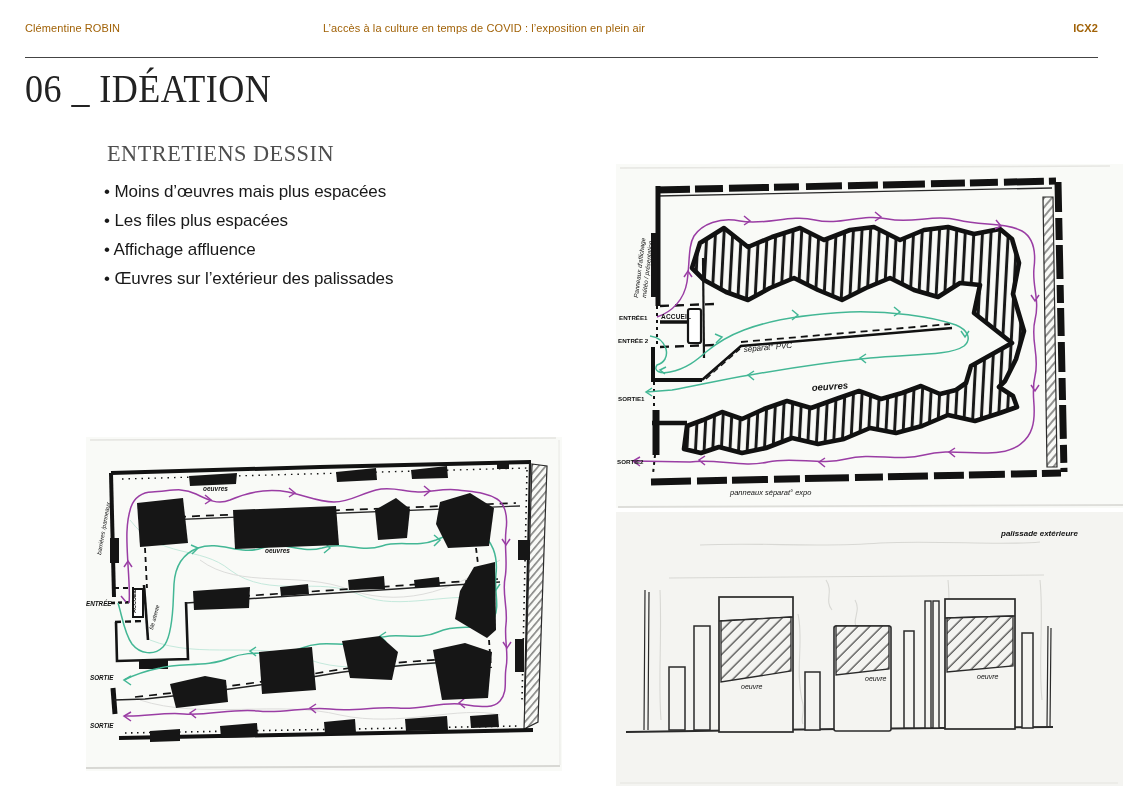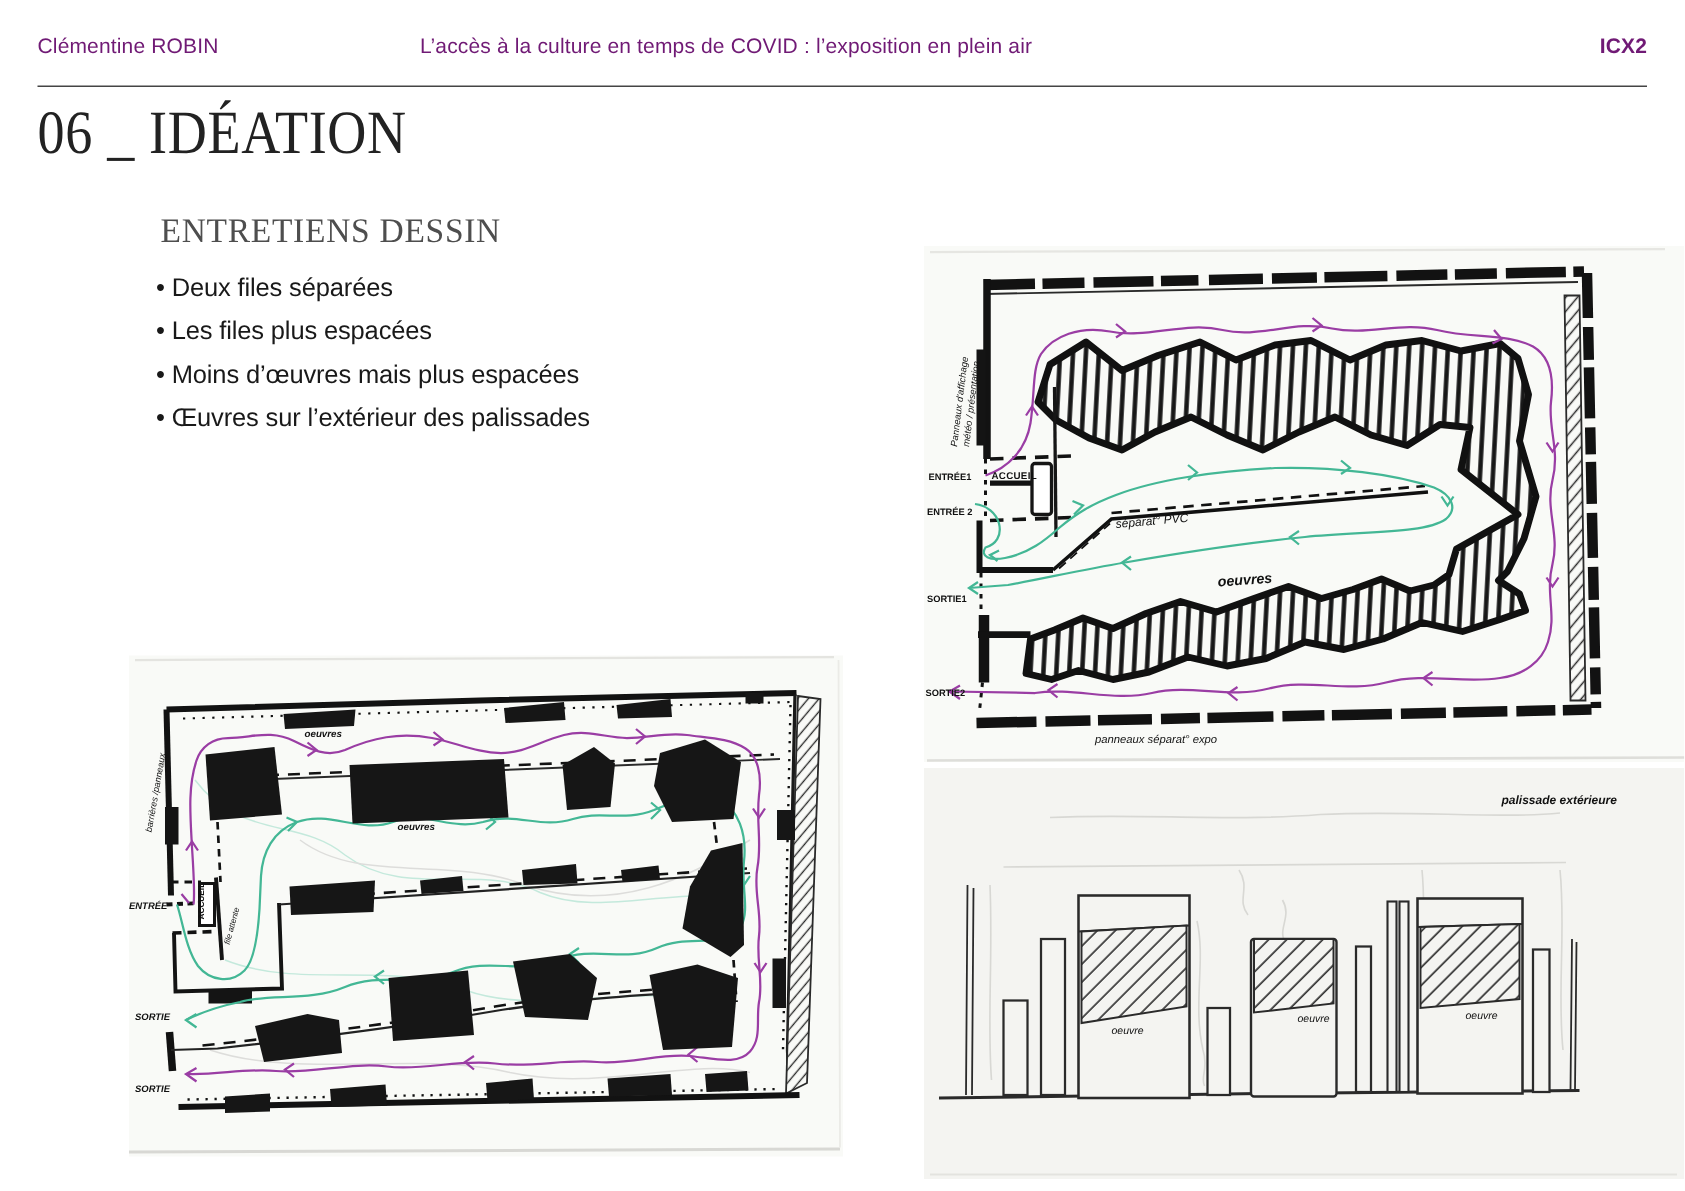--- a/index.html
+++ b/index.html
@@ -1,18 +1,18 @@
 <!DOCTYPE html>
 <html><head>
 <meta charset="utf-8">
 <style>
   html,body{margin:0;padding:0;}
   body{width:1123px;height:794px;background:#ffffff;position:relative;overflow:hidden;
        font-family:"Liberation Sans",sans-serif;}
-  .hdr{position:absolute;top:22px;font-size:14px;color:#701a75;letter-spacing:0.1px;}
+  .hdr{position:absolute;top:22px;font-size:11px;color:#a16207;letter-spacing:0.1px;}
   #rule{position:absolute;left:25px;top:57px;width:1073px;height:0;border-top:1.3px solid #444;}
   #title{position:absolute;left:25px;top:64px;font-family:"Liberation Serif",serif;
          font-size:41px;font-weight:400;color:#222;letter-spacing:0.5px;
          transform:scale(0.88,1);transform-origin:left top;}
   #subt{position:absolute;left:107px;top:141px;font-family:"Liberation Serif",serif;
         font-size:23px;color:#4e4e4e;letter-spacing:0.5px;
         transform:scale(0.97,1);transform-origin:left top;}
   #bullets{position:absolute;left:104px;top:177px;font-size:17px;color:#191919;letter-spacing:-0.1px;}
   #bullets div{height:29px;line-height:29px;}
   .sk{position:absolute;}
@@ -26,23 +26,23 @@
 
 <div class="hdr" style="right:25px;font-weight:bold;">ICX2</div>
 
 <div id="rule"></div>
 
 <div id="title">06 _ IDÉATION</div>
 
 <div id="subt">ENTRETIENS DESSIN</div>
 
 <div id="bullets">
-  <div>• Deux files séparées</div>
+  <div>• Moins d’œuvres mais plus espacées</div>
   <div>• Les files plus espacées</div>
-  <div>• Moins d’œuvres mais plus espacées</div>
+  <div>• Affichage affluence</div>
   <div>• Œuvres sur l’extérieur des palissades</div>
 </div>
 
 <svg id="planA" class="sk" style="left:616px;top:164px;" width="507" height="348" viewBox="616 164 507 348">
 <defs>
 <pattern id="hv" width="8.6" height="12" patternUnits="userSpaceOnUse" patternTransform="rotate(3)">
   <rect width="8.6" height="12" fill="#f9faf7"></rect>
   <line x1="4.3" y1="-1" x2="4.3" y2="13" stroke="#181818" stroke-width="3"></line>
 </pattern>
 <pattern id="hd" width="6" height="6" patternUnits="userSpaceOnUse" patternTransform="rotate(40)">

